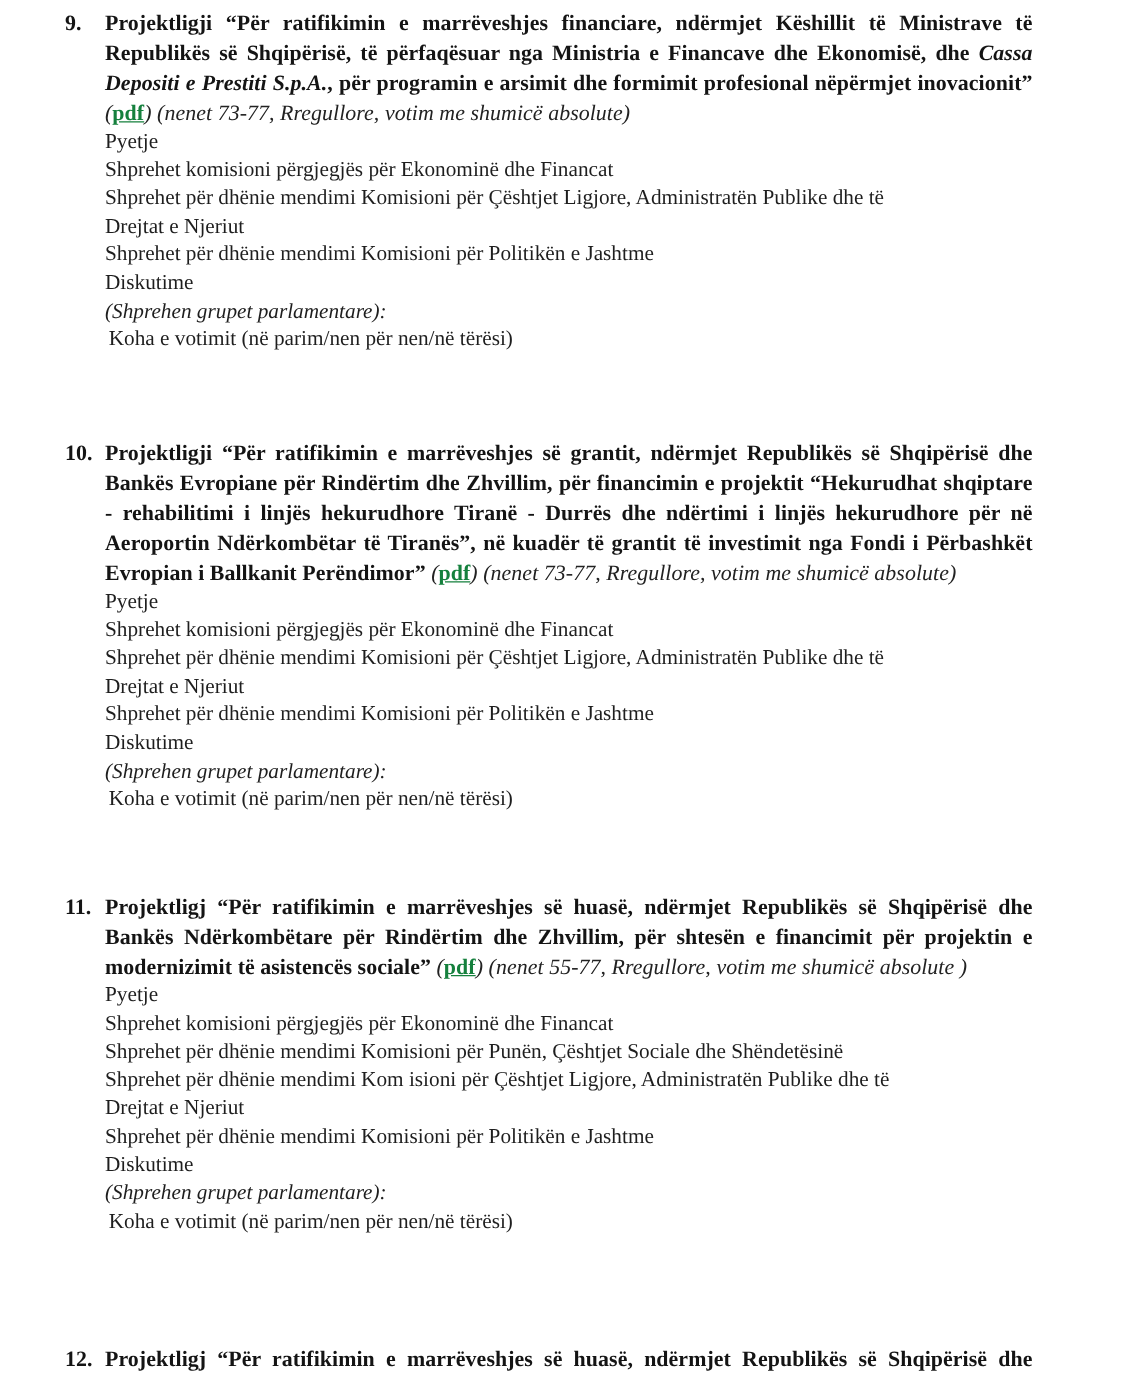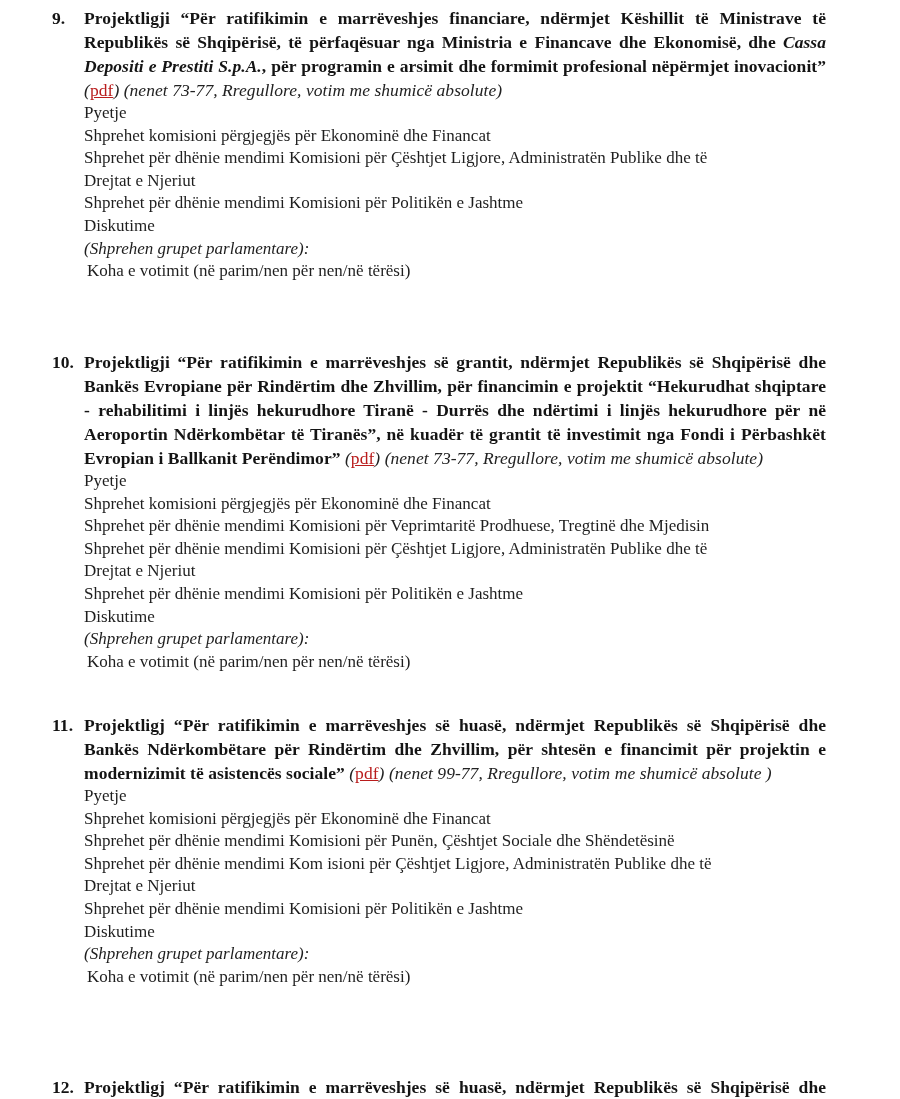--- a/index.html
+++ b/index.html
@@ -44,23 +44,23 @@
   }
   .it {
     font-style: italic;
   }
   .meta {
     font-weight: normal;
     font-style: italic;
     color: #222;
   }
   .pdf-link {
-    color: #b91c1c;
+    color: #15803d;
     text-decoration: underline;
-    font-weight: normal;
+    font-weight: bold;
     font-style: normal;
     cursor: pointer;
   }
   .body-lines {
     padding-left: 32px;
     font-size: 17px;
     line-height: 22.6px;
     color: #1e1e1e;
   }
   .body-line {
@@ -98,34 +98,33 @@
   </div>
 
   <div class="item" style="top:350px;">
     <div class="item-head">
       <span class="item-num">10.</span>
       <span>Projektligji “Për ratifikimin e marrëveshjes së grantit, ndërmjet Republikës së Shqipërisë dhe Bankës Evropiane për Rindërtim dhe Zhvillim, për financimin e projektit “Hekurudhat shqiptare - rehabilitimi i linjës hekurudhore Tiranë - Durrës dhe ndërtimi i linjës hekurudhore për në Aeroportin Ndërkombëtar të Tiranës”, në kuadër të grantit të investimit nga Fondi i Përbashkët Evropian i Ballkanit Perëndimor”</span><span class="meta"> (</span><a class="pdf-link">pdf</a><span class="meta">)</span><span class="meta"> (nenet 73-77, Rregullore, votim me shumicë absolute)</span>
     </div>
     <div class="body-lines">
       <span class="body-line">Pyetje</span>
       <span class="body-line">Shprehet komisioni përgjegjës për Ekonominë dhe Financat</span>
-      <span class="body-line">Shprehet për dhënie mendimi Komisioni për Veprimtaritë Prodhuese, Tregtinë  dhe Mjedisin</span>
       <span class="body-line">Shprehet për dhënie mendimi Komisioni për Çështjet Ligjore, Administratën Publike dhe të</span>
       <span class="body-line">Drejtat e Njeriut</span>
       <span class="body-line">Shprehet për dhënie mendimi Komisioni për Politikën e Jashtme</span>
       <span class="body-line">Diskutime</span>
       <span class="body-line italic">(Shprehen grupet parlamentare):</span>
       <span class="body-line indent1">Koha e votimit (në parim/nen për nen/në tërësi)</span>
     </div>
   </div>
 
   <div class="item" style="top:713px;">
     <div class="item-head">
       <span class="item-num">11.</span>
-      <span>Projektligj “Për ratifikimin e marrëveshjes së huasë, ndërmjet Republikës së Shqipërisë dhe Bankës Ndërkombëtare për Rindërtim dhe Zhvillim, për shtesën e financimit për projektin e modernizimit të asistencës sociale”</span><span class="meta"> (</span><a class="pdf-link">pdf</a><span class="meta">)</span><span class="meta"> (nenet 99-77, Rregullore, votim me shumicë absolute )</span>
+      <span>Projektligj “Për ratifikimin e marrëveshjes së huasë, ndërmjet Republikës së Shqipërisë dhe Bankës Ndërkombëtare për Rindërtim dhe Zhvillim, për shtesën e financimit për projektin e modernizimit të asistencës sociale”</span><span class="meta"> (</span><a class="pdf-link">pdf</a><span class="meta">)</span><span class="meta"> (nenet 55-77, Rregullore, votim me shumicë absolute )</span>
     </div>
     <div class="body-lines">
       <span class="body-line">Pyetje</span>
       <span class="body-line">Shprehet komisioni përgjegjës për Ekonominë dhe Financat</span>
       <span class="body-line">Shprehet për dhënie mendimi Komisioni për Punën, Çështjet Sociale dhe Shëndetësinë</span>
       <span class="body-line">Shprehet për dhënie mendimi Kom isioni për Çështjet Ligjore, Administratën Publike dhe të</span>
       <span class="body-line">Drejtat e Njeriut</span>
       <span class="body-line">Shprehet për dhënie mendimi Komisioni për Politikën e Jashtme</span>
       <span class="body-line">Diskutime</span>
       <span class="body-line italic">(Shprehen grupet parlamentare):</span>

